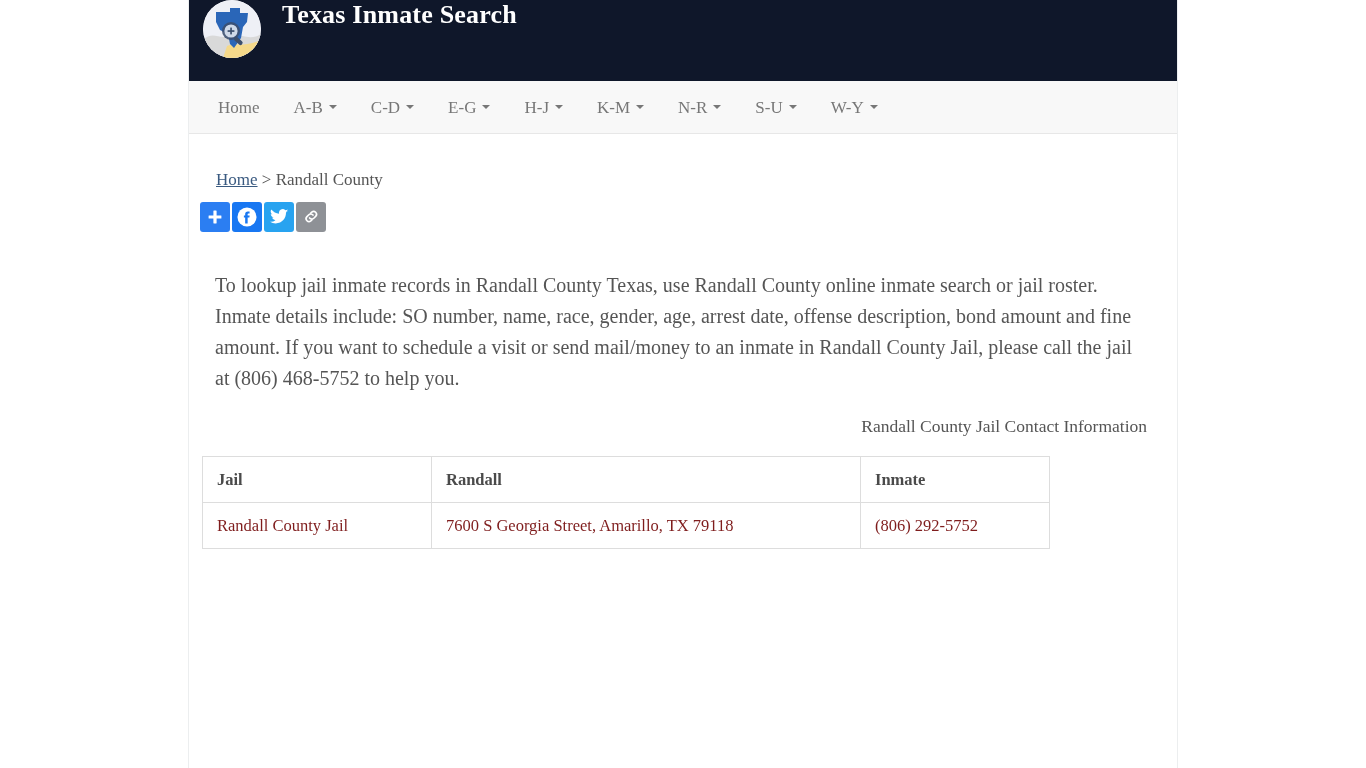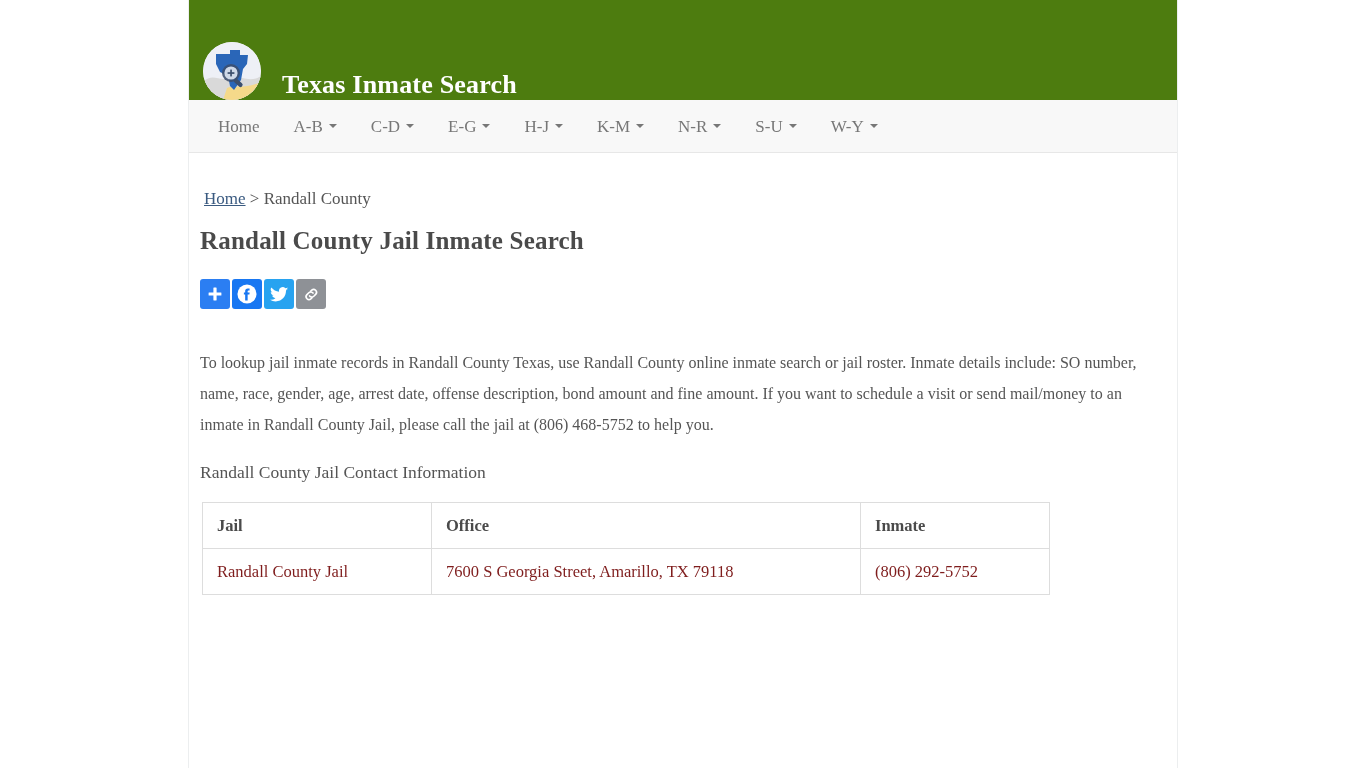--- a/index.html
+++ b/index.html
@@ -23,24 +23,24 @@
     width: 990px;
     min-height: 768px;
     background: #ffffff;
     border-left: 1px solid #eceeef;
     border-right: 1px solid #eceeef;
     box-sizing: border-box;
   }
 
   
   .masthead {
-    height: 100px;
-    background: #4d7c0f;
-    display: flex;
-    align-items: flex-end;
+    height: 81px;
+    background: #0f172a;
+    display: flex;
+    align-items: flex-start;
     padding: 0 0 0 14px;
     box-sizing: border-box;
   }
   .brand-logo {
     width: 58px;
     height: 58px;
     border-radius: 50%;
     background: #f2f2f7;
     flex: 0 0 auto;
     position: relative;
@@ -88,21 +88,21 @@
   }
 
   
   .content {
     padding: 34px 30px 0 11px;
     box-sizing: border-box;
   }
   .breadcrumb {
     font-size: 17px;
     color: #555555;
-    margin: 0 0 10px 4px;
+    margin: 0 0 10px 16px;
     line-height: 1.4;
   }
   .breadcrumb a {
     color: #3a5a80;
     text-decoration: underline;
   }
   .page-title {
     font-size: 25px;
     font-weight: bold;
     color: #4a4a4a;
@@ -126,31 +126,32 @@
     justify-content: center;
     cursor: pointer;
   }
   .share-addthis { background: #2b7ef2; }
   .share-facebook { background: #1877f2; }
   .share-twitter { background: #28a3f0; }
   .share-link { background: #8e9196; }
 
   
   .body-text {
-    font-size: 16px;
+    font-size: 20px;
     line-height: 31px;
     color: #555555;
-    margin: 0 0 17px 0;
+    margin: 0 0 17px 15px;
     max-width: 960px;
   }
   .subhead {
     font-size: 17.5px;
     line-height: 31px;
     color: #555555;
     margin: 16px 0 14px 0;
+    text-align: right;
   }
 
   
   .contact-table {
     border-collapse: collapse;
     margin: 0 0 20px 2px;
     background: #ffffff;
   }
   .contact-table th,
   .contact-table td {
@@ -229,21 +230,20 @@
       <span class="caret"></span>
     </a>
   </div>
 
   <div class="content">
 
     <div class="breadcrumb">
       <a href="#">Home</a><span> &gt; </span><span>Randall County</span>
     </div>
 
-    <h1 class="page-title">Randall County Jail Inmate Search</h1>
 
     <div class="share-row">
       <div class="share-btn share-addthis">
         <svg width="18" height="18" viewBox="0 0 18 18" aria-hidden="true">
           <rect x="7.4" y="2.6" width="3.2" height="12.8" rx="0.4" fill="#ffffff"></rect>
           <rect x="2.6" y="7.4" width="12.8" height="3.2" rx="0.4" fill="#ffffff"></rect>
         </svg>
       </div>
       <div class="share-btn share-facebook">
         <svg width="22" height="22" viewBox="0 0 24 24" aria-hidden="true">
@@ -267,21 +267,21 @@
     </div>
 
     <p class="body-text">To lookup jail inmate records in Randall County Texas, use Randall County online inmate search or jail roster. Inmate details include: SO number, name, race, gender, age, arrest date, offense description, bond amount and fine amount. If you want to schedule a visit or send mail/money to an inmate in Randall County Jail, please call the jail at (806) 468-5752 to help you.</p>
 
     <p class="subhead">Randall County Jail Contact Information</p>
 
     <table class="contact-table">
       <thead>
         <tr>
           <th class="col-jail">Jail</th>
-          <th class="col-addr">Office</th>
+          <th class="col-addr">Randall</th>
           <th class="col-phone">Inmate</th>
         </tr>
       </thead>
       <tbody>
         <tr>
           <td>Randall County Jail</td>
           <td>7600 S Georgia Street, Amarillo, TX 79118</td>
           <td>(806) 292-5752</td>
         </tr>
       </tbody>

